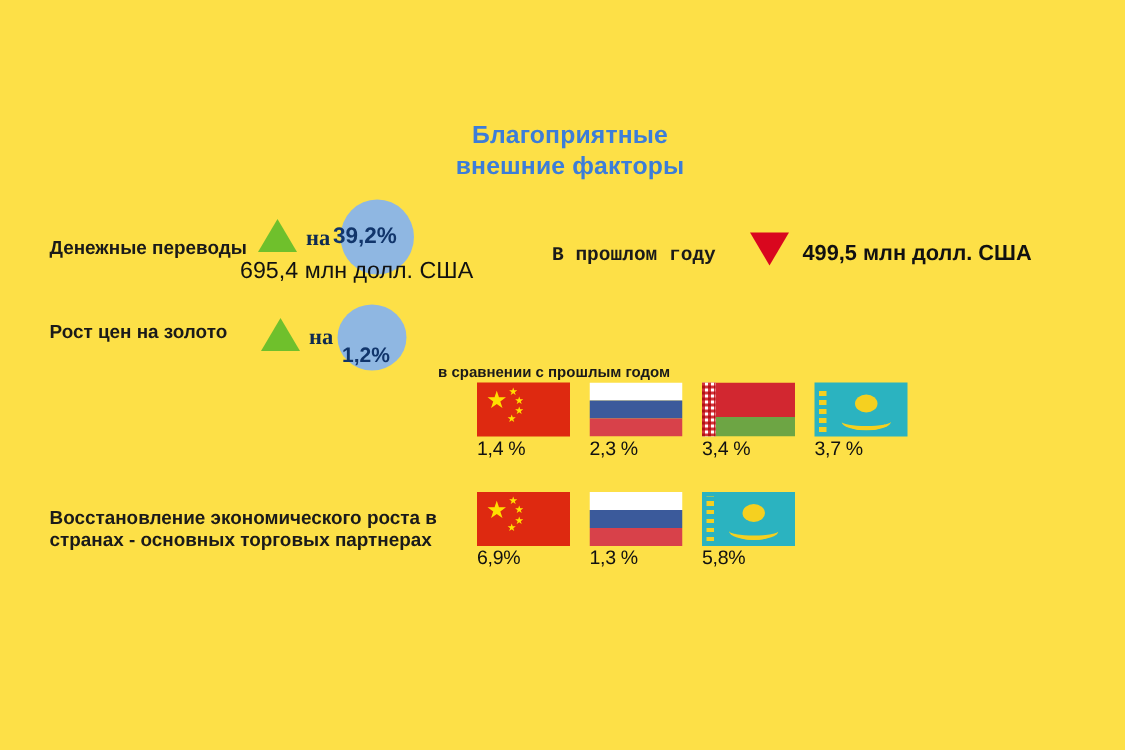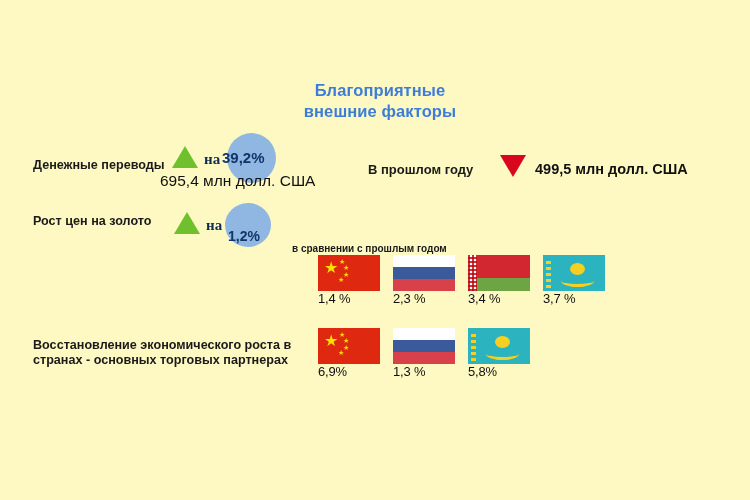--- a/index.html
+++ b/index.html
@@ -13,21 +13,21 @@
     font-family: "Liberation Sans", "DejaVu Sans", sans-serif;
     color: #111111;
     overflow: hidden;
     position: relative;
   }
 
   .canvas {
     position: relative;
     width: 750px;
     height: 500px;
-    background: #fef9c3;
+    background: #fde047;
   }
 
   
   .title {
     position: absolute;
     left: 250px;
     top: 80px;
     width: 260px;
     text-align: center;
     font-size: 16.5px;
@@ -109,20 +109,21 @@
   }
 
   #label-lastyear {
     position: absolute;
     left: 368px;
     top: 162px;
     font-size: 13px;
     font-weight: bold;
     color: #1a1a1a;
     white-space: nowrap;
+    font-family: Liberation Mono, monospace;
   }
   #tri-lastyear { left: 500px; top: 155px; }
   #amount-lastyear {
     position: absolute;
     left: 535px;
     top: 161px;
     font-size: 14.5px;
     font-weight: bold;
     color: #111111;
     white-space: nowrap;

